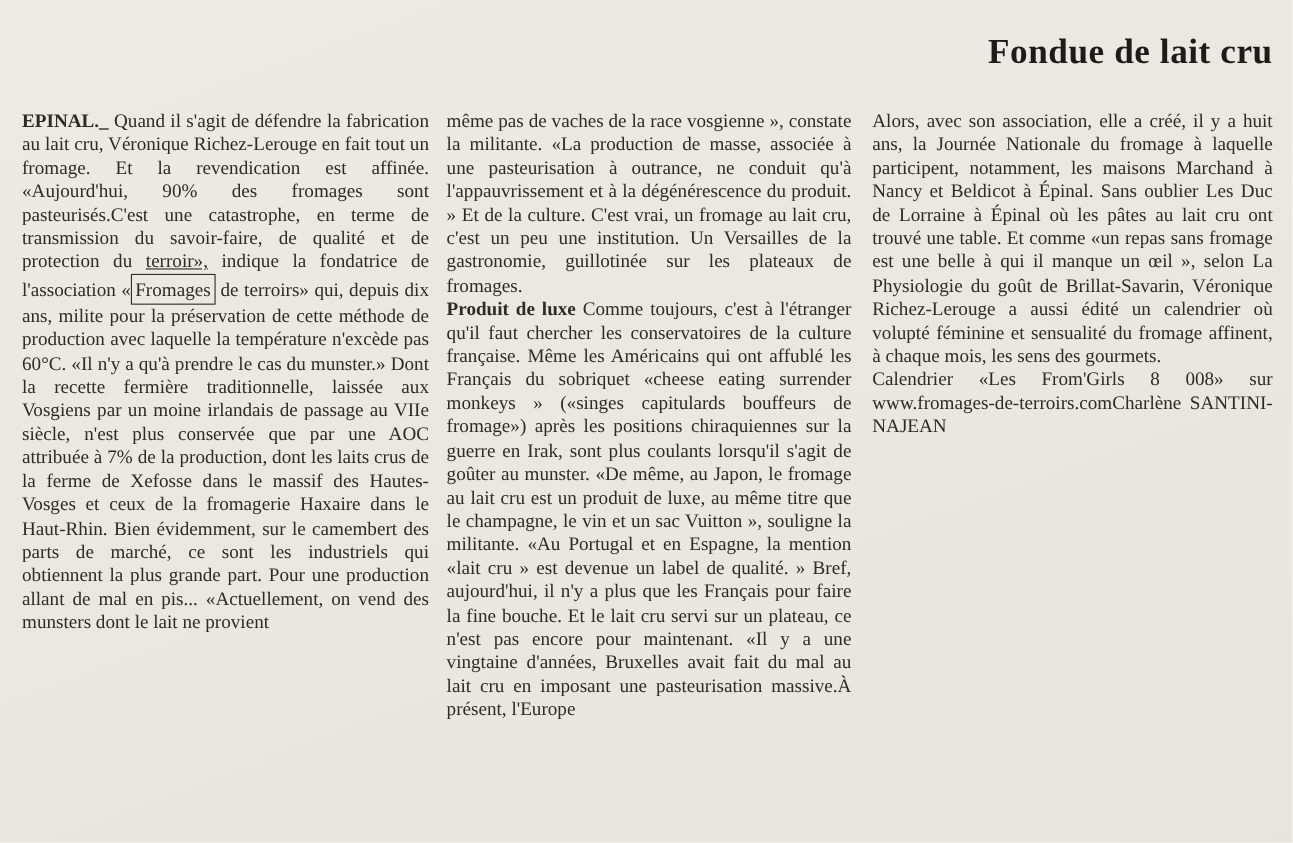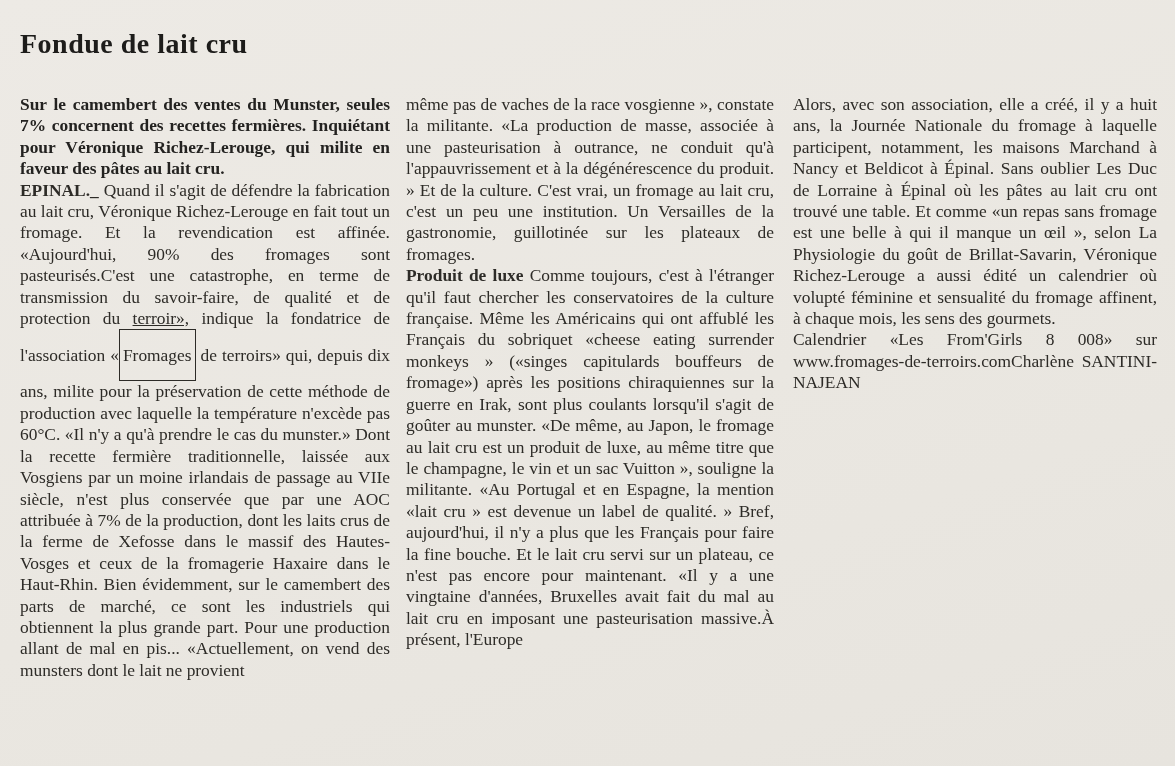--- a/index.html
+++ b/index.html
@@ -14,22 +14,22 @@
     color: #2d2b27;
     overflow: hidden;
   }
   .page {
     box-sizing: border-box;
     width: 1175px;
     height: 766px;
     padding: 22px 18px 0 20px;
   }
   .article-title {
-    text-align: left;
-    font-size: 28px;
+    text-align: right;
+    font-size: 32px;
     font-weight: bold;
     letter-spacing: 0.5px;
     color: #1d1c1a;
     margin: 6px 0 34px 0;
   }
   .columns {
     display: flex;
     gap: 16px;
   }
   .col {
@@ -42,36 +42,35 @@
   .col-3 { width: 366px; padding-left: 3px; }
   .col p { margin: 0; }
   .lead {
     font-weight: bold;
     color: #232220;
   }
   .run-bold { font-weight: bold; }
   .boxed-word {
     display: inline-block;
     border: 1.6px solid #2d2b27;
-    padding: 16px 3px;
+    padding: 4px 3px;
     line-height: 18px;
   }
   .underlined { text-decoration: underline; font-family: Liberation Serif, serif; }
 </style>
 </head>
 <body>
 
 <div class="page">
 
   <h1 class="article-title">Fondue de lait cru</h1>
 
   <div class="columns">
 
     <div class="col col-1">
-      <p class="lead">Sur le camembert des ventes du Munster, seules 7% concernent des recettes fermières. Inquiétant pour Véronique Richez-Lerouge, qui milite en faveur des pâtes au lait cru.</p>
       <p><span class="run-bold">EPINAL._</span><span> Quand il s'agit de défendre la fabrication au lait cru, Véronique Richez-Lerouge en fait tout un fromage. Et la revendication est affinée. «Aujourd'hui, 90% des fromages sont pasteurisés.C'est une catastrophe, en terme de transmission du savoir-faire, de qualité et de protection du </span><span class="underlined">terroir»,</span><span> indique la fondatrice de l'association «</span><span class="boxed-word">Fromages</span><span> de terroirs» qui, depuis dix ans, milite pour la préservation de cette méthode de production avec laquelle la température n'excède pas 60°C. «Il n'y a qu'à prendre le cas du munster.» Dont la recette fermière traditionnelle, laissée aux Vosgiens par un moine irlandais de passage au VIIe siècle, n'est plus conservée que par une AOC attribuée à 7% de la production, dont les laits crus de la ferme de Xefosse dans le massif des Hautes-Vosges et ceux de la fromagerie Haxaire dans le Haut-Rhin. Bien évidemment, sur le camembert des parts de marché, ce sont les industriels qui obtiennent la plus grande part. Pour une production allant de mal en pis... «Actuellement, on vend des munsters dont le lait ne provient</span></p>
     </div>
 
     <div class="col col-2">
       <p>même pas de vaches de la race vosgienne », constate la militante. «La production de masse, associée à une pasteurisation à outrance, ne conduit qu'à l'appauvrissement et à la dégénérescence du produit. » Et de la culture. C'est vrai, un fromage au lait cru, c'est un peu une institution. Un Versailles de la gastronomie, guillotinée sur les plateaux de fromages.</p>
       <p><span class="run-bold">Produit de luxe</span><span> Comme toujours, c'est à l'étranger qu'il faut chercher les conservatoires de la culture française. Même les Américains qui ont affublé les Français du sobriquet «cheese eating surrender monkeys » («singes capitulards bouffeurs de fromage») après les positions chiraquiennes sur la guerre en Irak, sont plus coulants lorsqu'il s'agit de goûter au munster. «De même, au Japon, le fromage au lait cru est un produit de luxe, au même titre que le champagne, le vin et un sac Vuitton », souligne la militante. «Au Portugal et en Espagne, la mention «lait cru » est devenue un label de qualité. » Bref, aujourd'hui, il n'y a plus que les Français pour faire la fine bouche. Et le lait cru servi sur un plateau, ce n'est pas encore pour maintenant. «Il y a une vingtaine d'années, Bruxelles avait fait du mal au lait cru en imposant une pasteurisation massive.À présent, l'Europe</span></p>
     </div>
 
     <div class="col col-3">
       <p>Alors, avec son association, elle a créé, il y a huit ans, la Journée Nationale du fromage à laquelle participent, notamment, les maisons Marchand à Nancy et Beldicot à Épinal. Sans oublier Les Duc de Lorraine à Épinal où les pâtes au lait cru ont trouvé une table. Et comme «un repas sans fromage est une belle à qui il manque un œil », selon La Physiologie du goût de Brillat-Savarin, Véronique Richez-Lerouge a aussi édité un calendrier où volupté féminine et sensualité du fromage affinent, à chaque mois, les sens des gourmets.</p>

